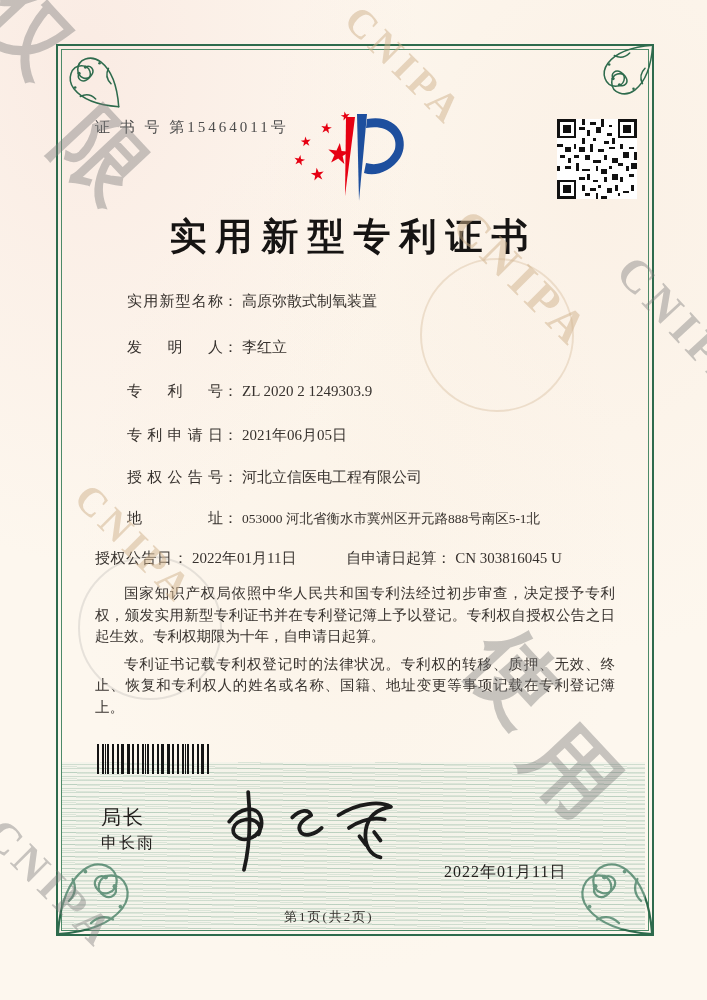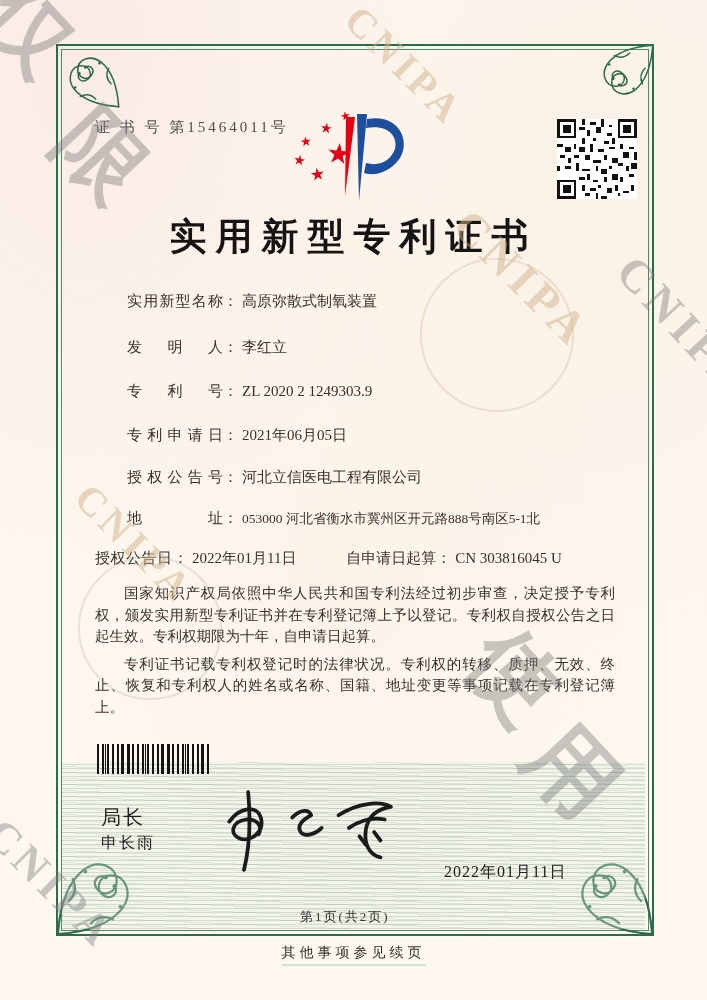--- a/index.html
+++ b/index.html
@@ -61,21 +61,21 @@
   .barcode{position:absolute;left:97px;top:744px;width:112px;height:30px;
     background:
       repeating-linear-gradient(90deg,#141414 0 2px,transparent 2px 5px),
       repeating-linear-gradient(90deg,#141414 0 1px,transparent 1px 8px);
   }
   
   .sig-post{position:absolute;left:101px;top:804px;font-size:20px;letter-spacing:2px;color:#23201e;}
   .sig-name{position:absolute;left:101px;top:833px;font-size:16px;letter-spacing:2px;color:#23201e;}
   .sig-script{position:absolute;left:210px;top:788px;width:195px;height:84px;}
   .issue-date{position:absolute;left:444px;top:862px;font-size:16px;color:#23201e;letter-spacing:1px;}
-  .page-info{position:absolute;left:300px;top:908px;font-size:13px;color:#33302c;letter-spacing:2px;}
+  .page-info{position:absolute;left:284px;top:908px;font-size:13px;color:#33302c;letter-spacing:2px;}
   .footer-note{position:absolute;left:0;right:0;top:944px;text-align:center;font-size:14px;color:#33302c;letter-spacing:4px;}
   .footer-note span{display:inline-block;padding-bottom:2px;border-bottom:2px solid #cfe3d3;}
   
   .wm{position:absolute;pointer-events:none;font-family:"Liberation Serif","DejaVu Serif",serif;font-weight:bold;z-index:5;}
   .wm-gray{color:rgba(125,125,125,0.42);}
   .wm-tan{color:rgba(208,178,140,0.5);}
   .wm-circle{position:absolute;pointer-events:none;border-radius:50%;z-index:4;}
 </style>
 </head>
 <body>
@@ -278,21 +278,20 @@
       <path d="M78,28 C86,20 94,20 96,26 C88,30 82,36 86,42 C90,47 100,44 106,38"></path>
       <path d="M122,26 C140,14 162,12 172,18 C158,20 150,28 148,40 C146,54 152,64 162,66"></path>
       <path d="M132,38 C144,30 156,28 166,30"></path>
       <path d="M142,46 L148,54"></path>
       <path d="M156,42 L162,50"></path>
     </g>
   </svg>
 
   <div class="issue-date">2022年01月11日</div>
   <div class="page-info">第1页(共2页)</div>
-  <div class="footer-note"><span>其他事项参见续页</span></div>
 
   <div class="wm wm-gray" style="left:-14px;top:-28px;font-size:86px;transform:rotate(47deg);">仅</div>
   <div class="wm wm-gray" style="left:58px;top:98px;font-size:86px;transform:rotate(47deg);">限</div>
   <div class="wm wm-tan" style="left:330px;top:42px;font-size:40px;letter-spacing:5px;transform:rotate(45deg);">CNIPA</div>
   <div class="wm wm-tan" style="left:436px;top:252px;font-size:46px;letter-spacing:6px;transform:rotate(45deg);">CNIPA</div>
   <div class="wm wm-gray" style="left:598px;top:300px;font-size:46px;letter-spacing:6px;transform:rotate(47deg);">CNIPA</div>
   <div class="wm wm-tan" style="left:60px;top:520px;font-size:40px;letter-spacing:5px;transform:rotate(45deg);">CNIPA</div>
   <div class="wm wm-gray" style="left:470px;top:616px;font-size:88px;transform:rotate(47deg);">使</div>
   <div class="wm wm-gray" style="left:528px;top:712px;font-size:88px;transform:rotate(47deg);">用</div>
   <div class="wm wm-gray" style="left:-30px;top:858px;font-size:44px;letter-spacing:5px;transform:rotate(45deg);">CNIPA</div>

